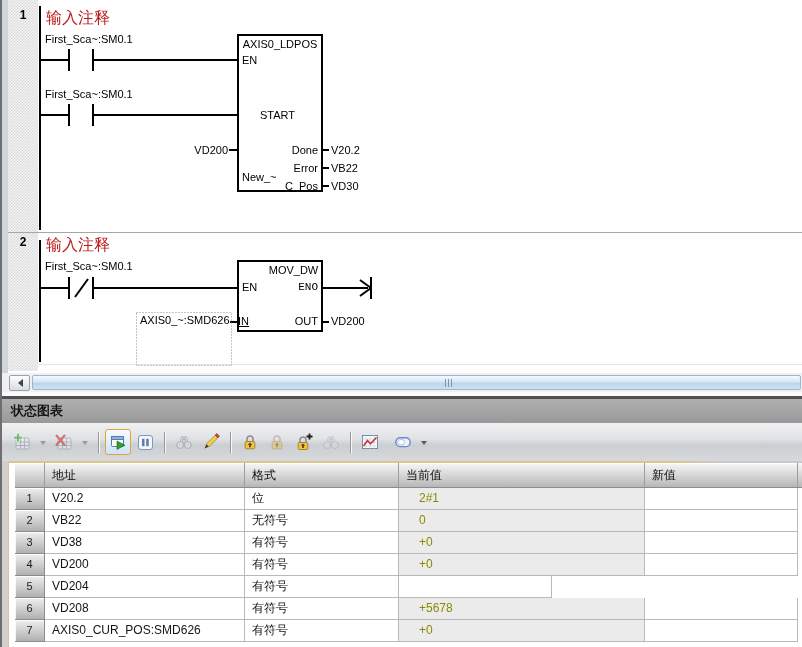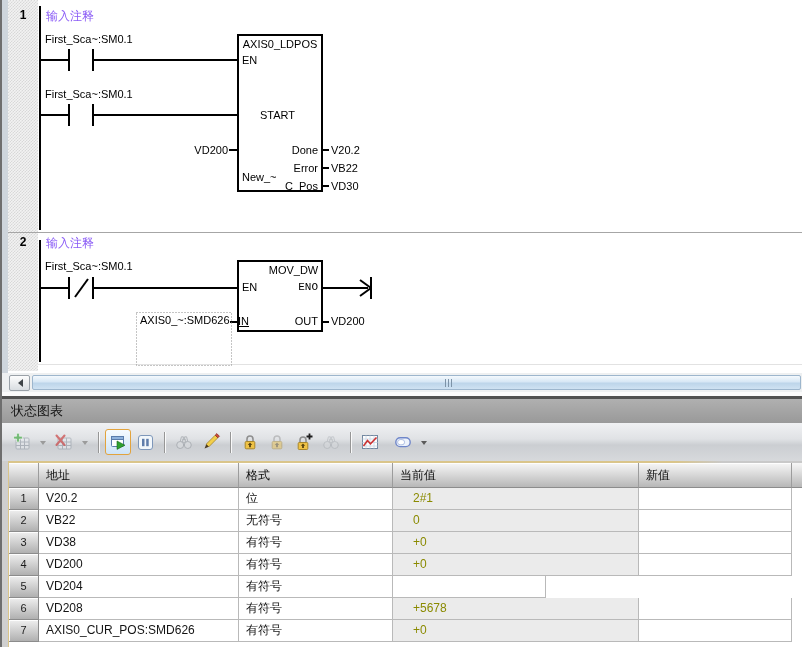--- a/index.html
+++ b/index.html
@@ -15,58 +15,58 @@
   .edge-light { position:absolute; left:2px; top:0; width:6px; height:373px; background:#ced5dc; }
   .gutter { position:absolute; left:8px; top:0; width:30px; height:371px; background-color:#f2f2f2;
     background-image:
       linear-gradient(45deg,#d8d8d8 25%,transparent 25%,transparent 75%,#d8d8d8 75%),
       linear-gradient(45deg,#d8d8d8 25%,transparent 25%,transparent 75%,#d8d8d8 75%);
     background-size:3px 3px; background-position:0 0,1.5px 1.5px; }
   #ladder-svg { position:absolute; left:0; top:0; }
   .lb { position:absolute; font-size:11px; line-height:13px; color:#000; white-space:nowrap; }
   .lb.r { text-align:right; }
   .netnum { position:absolute; font-size:12px; font-weight:bold; color:#000; width:22px; text-align:center; }
-  .netcomment { position:absolute; font-size:12px; color:#8b5cf6; }
+  .netcomment { position:absolute; font-size:16px; color:#b91c1c; }
 
   
   #hscroll { position:absolute; left:2px; top:373px; width:800px; height:19px; background:#eef0f1; }
   .scroll-btn { position:absolute; left:7px; top:2px; width:21px; height:16px;
     background:linear-gradient(#fdfdfd,#d9dde1); border:1px solid #9aa1a8; border-radius:2px;
     display:flex; align-items:center; justify-content:center; }
   .tri-left { width:0; height:0; border:4px solid transparent; border-right:5px solid #3f4448; margin-left:-3px; }
   .scroll-thumb { position:absolute; left:30px; right:1px; top:2px; height:15px;
     background:linear-gradient(#f4f9fd,#d7e7f5 45%,#bdd5ea 55%,#cfe2f2);
     border:1px solid #9db6cd; border-radius:2px; }
   .scroll-grip { position:absolute; left:443px; top:6px; display:flex; gap:2px; }
   .scroll-grip i { display:block; width:1px; height:8px; background:#7d93a7; }
 
   
   #divider-light { position:absolute; left:2px; top:392px; width:800px; height:4px; background:#fbfbfb; }
   #divider-dark  { position:absolute; left:2px; top:396px; width:800px; height:3px; background:#515151; }
   #chart-titlebar { position:absolute; left:2px; top:399px; width:800px; height:24px;
-    background:linear-gradient(#b0b0b0,#999999); color:#161616; font-size:13px; line-height:24px; padding-left:9px; }
+    background:linear-gradient(#b0b0b0,#999999); color:#161616; font-size:13px; line-height:24px; padding-left:9px;font-weight:bold; }
   #toolbar { position:absolute; left:2px; top:423px; width:800px; height:38px;
     background:linear-gradient(180deg,#f0f1f3 0%,#e0e2e5 42%,#cbced2 58%,#d7d9dc 100%);
     display:flex; align-items:center; padding-left:7px; }
   .tbtn { width:26px; height:26px; border:1px solid transparent; border-radius:3px; background:transparent;
     display:flex; align-items:center; justify-content:center; margin-right:1px; }
   .tbtn.pressed { border-color:#e2a33d; background:linear-gradient(#f6fbff,#cde3f7); }
   .dim svg { opacity:.62; }
   .chev { width:13px; height:26px; display:flex; align-items:center; justify-content:center; margin-right:2px; }
   .chev b { width:0; height:0; border:3px solid transparent; border-top:4px solid #5a5a5a; margin-top:4px; }
   .chev.dimc b { border-top-color:#9b9b9b; }
   .tsep { width:1px; height:21px; background:#969696; box-shadow:1px 0 0 rgba(255,255,255,.85); margin:0 6px 0 5px; }
 
   
   #grid { position:absolute; left:0; top:461px; width:802px; height:186px; background:#fff; }
   .edge-light2 { position:absolute; left:2px; top:0; width:6px; height:186px; background:#cfcfcf; }
   .tan-top { position:absolute; left:8px; top:0; width:794px; height:2px;
     background:linear-gradient(90deg,#dac58a 0%,#dac58a 84%,#c9c9c9 90%,#c9c9c9 100%); }
   .tan-left { position:absolute; left:8px; top:0; width:1px; height:186px; background:#dac58a; }
-  .trow { position:absolute; left:9px; display:flex;align-items:center; }
+  .trow { position:absolute; left:15px; display:flex;align-items:center; }
   .hcell { height:25px; background:linear-gradient(#f7f7f7,#b7b7b7); border-right:1px solid #9c9c9c;
     border-bottom:1px solid #8c8c8c; font-size:12px; color:#0d0d0d; line-height:24px; padding-left:7px;
     box-shadow:inset 0 1px 0 rgba(255,255,255,.9); }
   .rnum { width:30px; height:22px; background:linear-gradient(#efefef,#b0b0b0); border-right:1px solid #8c8c8c;
     border-bottom:1px solid #8c8c8c; box-shadow:inset 1px 1px 0 rgba(255,255,255,.85);
     font-size:11px; color:#1c1c1c; text-align:center; line-height:21px; }
   .dcell { height:22px; background:#fff; border-right:1px solid #b9b9b9; border-bottom:1px solid #b9b9b9;
     font-size:12px; color:#141414; line-height:21px; padding-left:7px; overflow:hidden; white-space:nowrap; }
   .dcell.cur { background:#ebebeb; color:#8a8a00; padding-left:20px; }
   .w-addr { width:200px; } .w-fmt { width:154px; } .w-cur { width:246px; } .w-new { width:153px; }

